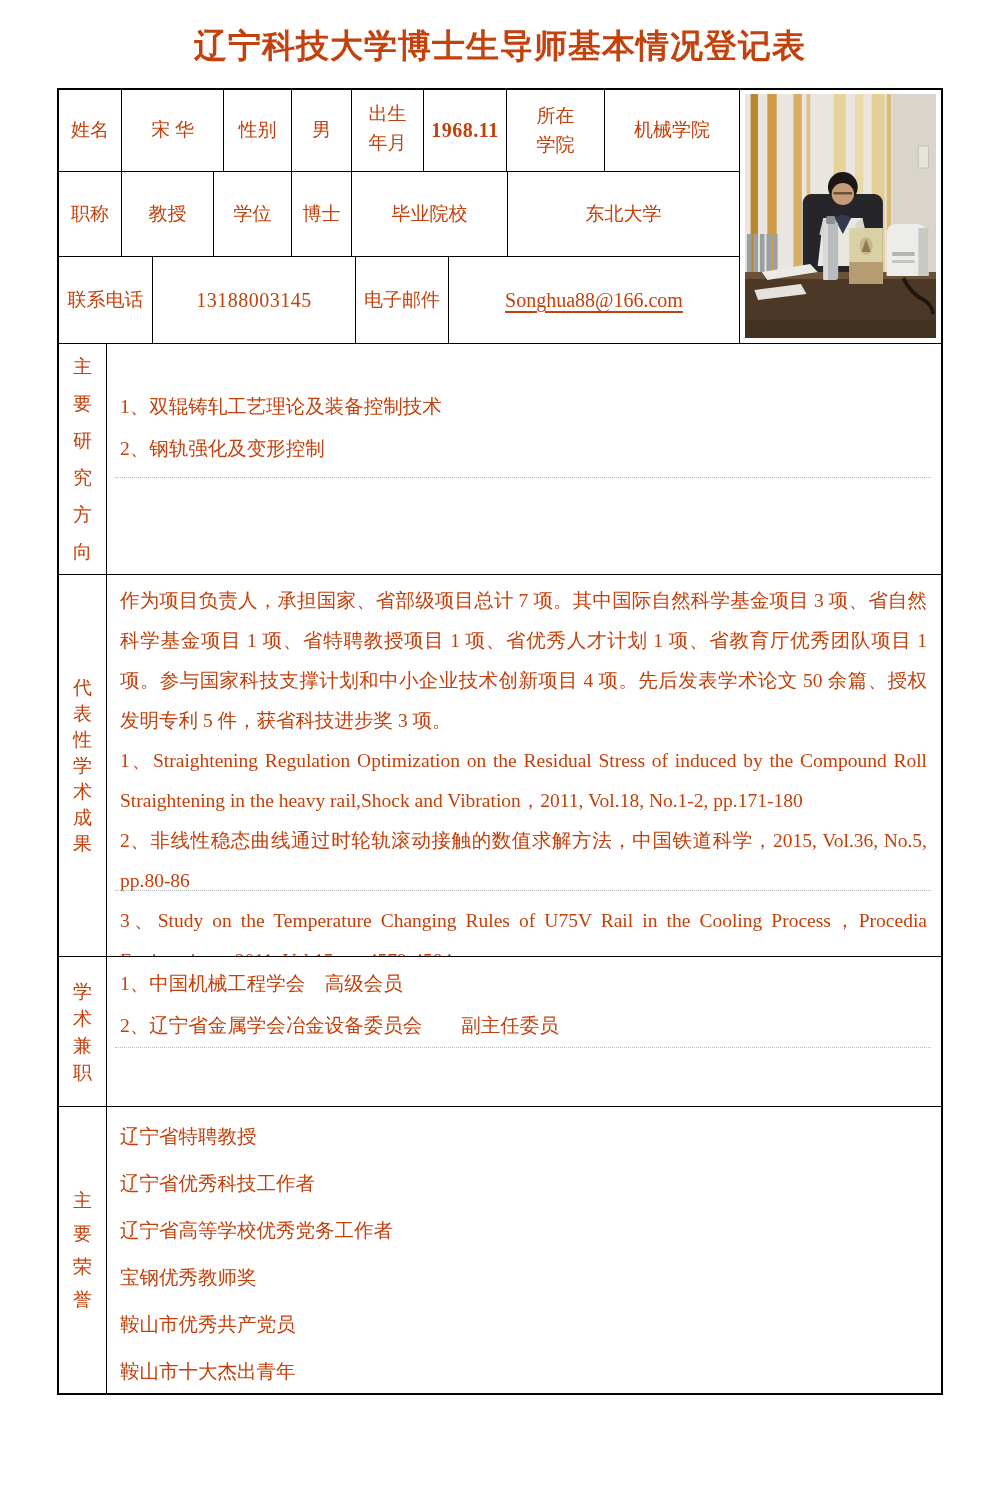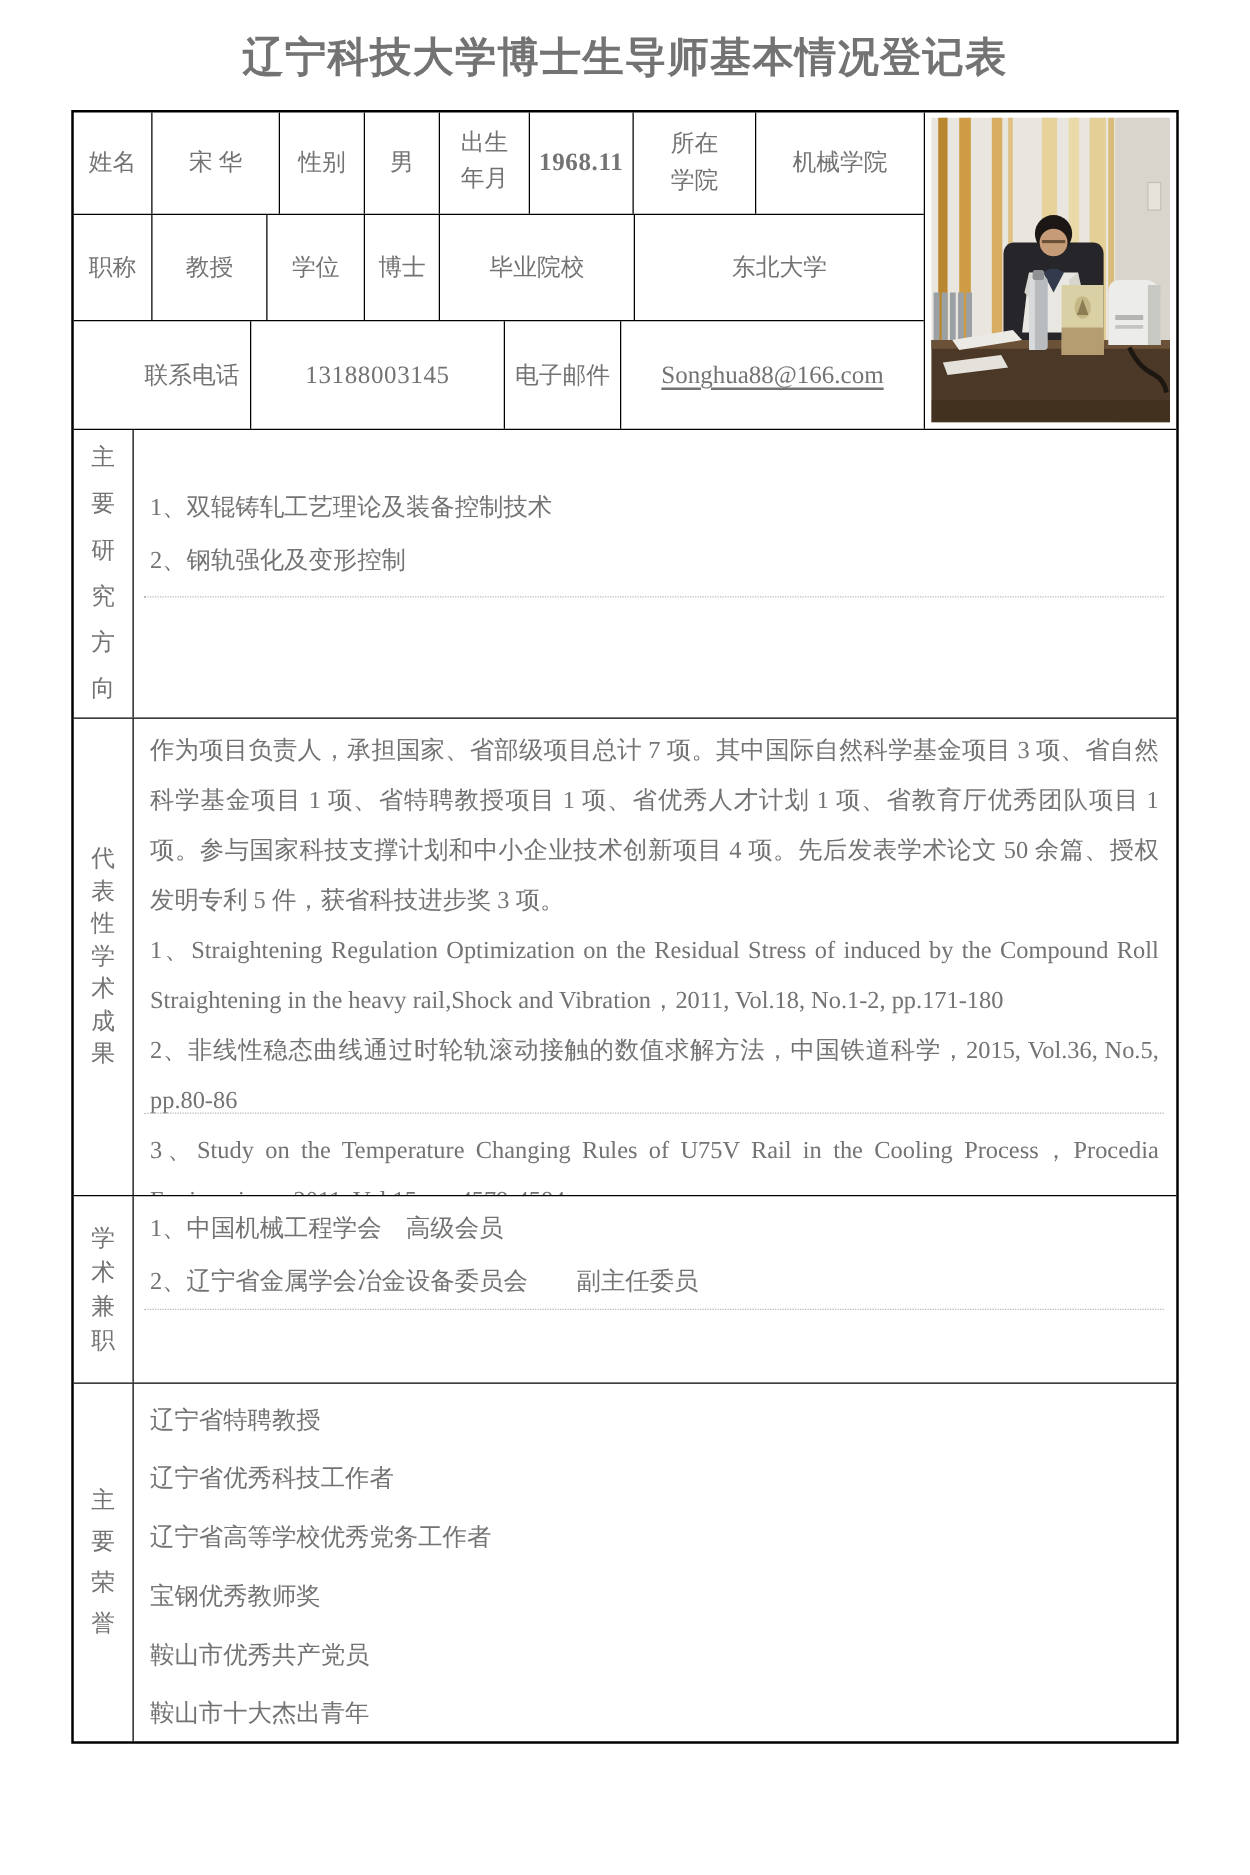--- a/index.html
+++ b/index.html
@@ -3,21 +3,21 @@
 <meta charset="utf-8">
 <style>
   * { margin: 0; padding: 0; box-sizing: border-box; }
   html, body { background: #ffffff; }
   .page {
     position: relative;
     width: 1000px;
     height: 1500px;
     background: #ffffff;
     font-family: "Liberation Serif", "DejaVu Serif", serif;
-    color: #737373;
+    color: #c2410c;
     overflow: hidden;
   }
   .doc-title {
     position: absolute;
     top: 24px;
     left: 0;
     width: 100%;
     text-align: center;
     font-family: "Liberation Sans", "DejaVu Sans", sans-serif;
     font-weight: 700;
@@ -30,21 +30,21 @@
     top: 88px;
     width: 886px;
     height: 1307px;
     border: 2px solid #000;
   }
   .top-block { display: flex; width: 100%; height: 254px; border-bottom: 1px solid #000; }
   .top-left { width: 681px; border-right: 1px solid #000; display: flex; flex-direction: column; }
   .row { display: flex; width: 100%; }
   .row1 { height: 82px; border-bottom: 1px solid #000; }
   .row2 { height: 86px; border-bottom: 1px solid #000; }
-  .row3 { height: 86px; padding-left: 48px; }
+  .row3 { height: 86px; }
   .cell {
     display: flex; align-items: center; justify-content: center;
     border-right: 1px solid #000;
     font-size: 19px;
     text-align: center;
     padding: 2px;
   }
   .cell.last { border-right: none; flex: 1; }
   .two-line { white-space: pre-line; line-height: 1.55; }
   .w63 { width: 63px; } .w102 { width: 102px; } .w68 { width: 68px; }

